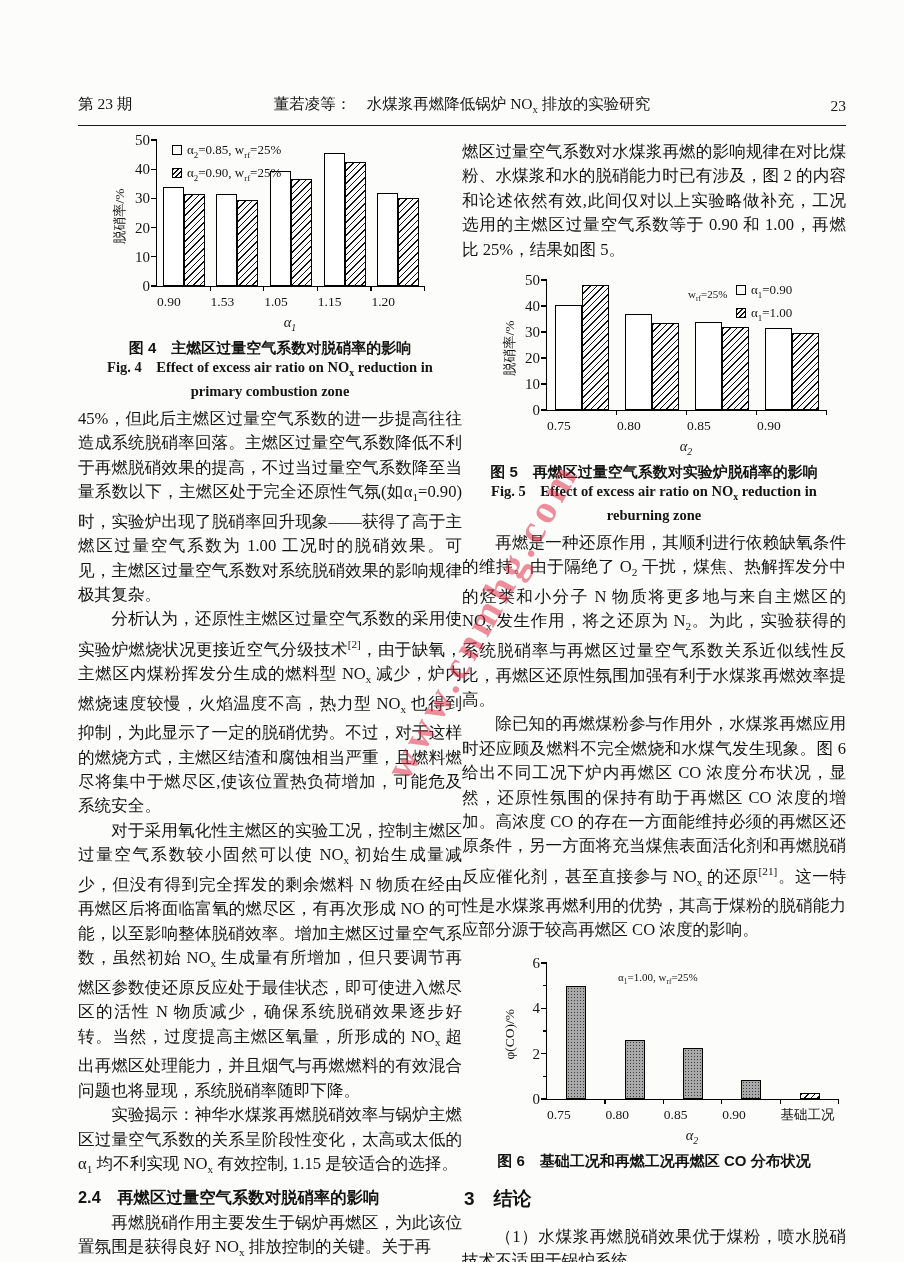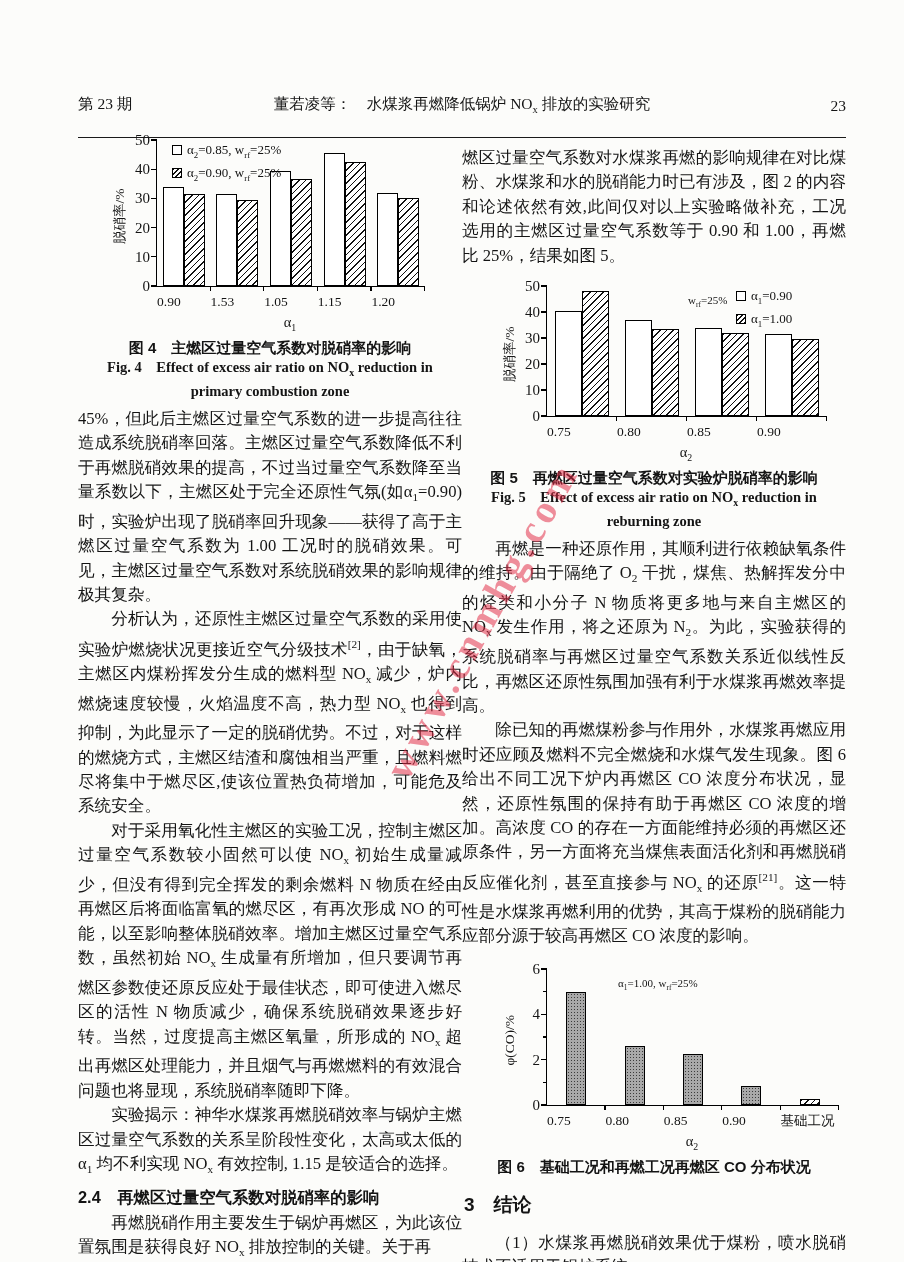--- a/index.html
+++ b/index.html
@@ -1,20 +1,20 @@
 <!DOCTYPE html>
 <html><head>
 <meta charset="utf-8">
 <style>
   html,body{margin:0;padding:0;background:#e8e8e8;}
   .page{position:relative;width:904px;height:1262px;background:#fcfcfa;overflow:hidden;
         font-family:"Liberation Serif",serif;color:#141414;}
   
   .hdr{position:absolute;left:78px;top:94px;width:768px;display:flex;align-items:flex-end;
-       border-bottom:1.6px solid #1a1a1a;padding-bottom:22px;font-size:15.5px;}
+       border-bottom:1.6px solid #1a1a1a;padding-bottom:10px;font-size:15.5px;}
   .hdr-issue{width:130px;}
   .hdr-title{flex:1;text-align:center;}
   .hdr-page{width:130px;text-align:right;}
   
   .col{position:absolute;top:130px;width:384px;font-size:16.6px;line-height:24.4px;
        text-align:justify;text-justify:inter-ideograph;}
   .col-left{left:78px;}
   .col-right{left:462px;}
   .col p{margin:0;text-indent:2em;}
   .col p.noindent{text-indent:0;}
@@ -33,21 +33,21 @@
   .bar{position:absolute;bottom:0;border:1.2px solid #000;box-sizing:border-box;}
   .bar-open{background:#fff;}
   .bar-hatch{background:repeating-linear-gradient(135deg,#111 0 1.2px,#fff 1.2px 4.6px);}
   .bar-dotted{background-color:#a9a9a9;background-image:radial-gradient(#3c3c3c 0.7px,transparent 0.85px);background-size:3px 3px;}
   .ytick{position:absolute;left:-6px;width:6px;height:1.3px;background:#000;}
   .ytick.minor{left:-4px;width:4px;}
   .yticklab{position:absolute;right:100%;margin-right:7px;width:26px;text-align:right;font-size:15px;line-height:16px;}
   .xtick{position:absolute;bottom:-5px;width:1.3px;height:5px;background:#000;}
   .xticklab{position:absolute;top:100%;margin-top:4px;font-size:13.5px;text-align:left;white-space:nowrap;}
   .axis-ylabel{position:absolute;font-size:13.5px;white-space:nowrap;text-align:center;transform:rotate(-90deg);}
-  .axis-xlabel{position:absolute;font-size:14.5px;text-align:center;}
+  .axis-xlabel{position:absolute;font-size:14.5px;font-style:italic;text-align:center;}
   .legend{position:absolute;font-size:13px;line-height:17.5px;white-space:nowrap;}
   .legend-row{display:block;}
   .sw{display:inline-block;width:10px;height:10px;border:1.1px solid #000;margin-right:5px;vertical-align:-1px;box-sizing:border-box;}
   .sw-open{background:#fff;}
   .sw-hatch{background:repeating-linear-gradient(135deg,#111 0 1.1px,#fff 1.1px 3.4px);}
   .note{position:absolute;font-size:11px;white-space:nowrap;}
   
   .watermark{position:absolute;left:482px;top:620px;transform:translate(-50%,-50%) rotate(-61deg);
              font-size:40px;font-weight:bold;letter-spacing:5px;color:rgba(224,38,66,0.52);
              white-space:nowrap;pointer-events:none;z-index:5;font-family:"Liberation Serif",serif;}
@@ -115,21 +115,21 @@
     </figure>
     <p class="noindent">45%，但此后主燃区过量空气系数的进一步提高往往造成系统脱硝率回落。主燃区过量空气系数降低不利于再燃脱硝效果的提高，不过当过量空气系数降至当量系数以下，主燃区处于完全还原性气氛(如α<sub>1</sub>=0.90)时，实验炉出现了脱硝率回升现象——获得了高于主燃区过量空气系数为 1.00 工况时的脱硝效果。可见，主燃区过量空气系数对系统脱硝效果的影响规律极其复杂。</p>
     <p>分析认为，还原性主燃区过量空气系数的采用使实验炉燃烧状况更接近空气分级技术<sup>[2]</sup>，由于缺氧，主燃区内煤粉挥发分生成的燃料型 NO<sub>x</sub> 减少，炉内燃烧速度较慢，火焰温度不高，热力型 NO<sub>x</sub> 也得到抑制，为此显示了一定的脱硝优势。不过，对于这样的燃烧方式，主燃区结渣和腐蚀相当严重，且燃料燃尽将集中于燃尽区,使该位置热负荷增加，可能危及系统安全。</p>
     <p>对于采用氧化性主燃区的实验工况，控制主燃区过量空气系数较小固然可以使 NO<sub>x</sub> 初始生成量减少，但没有得到完全挥发的剩余燃料 N 物质在经由再燃区后将面临富氧的燃尽区，有再次形成 NO 的可能，以至影响整体脱硝效率。增加主燃区过量空气系数，虽然初始 NO<sub>x</sub> 生成量有所增加，但只要调节再燃区参数使还原反应处于最佳状态，即可使进入燃尽区的活性 N 物质减少，确保系统脱硝效果逐步好转。当然，过度提高主燃区氧量，所形成的 NO<sub>x</sub> 超出再燃区处理能力，并且烟气与再燃燃料的有效混合问题也将显现，系统脱硝率随即下降。</p>
     <p>实验揭示：神华水煤浆再燃脱硝效率与锅炉主燃区过量空气系数的关系呈阶段性变化，太高或太低的α<sub>1</sub> 均不利实现 NO<sub>x</sub> 有效控制, 1.15 是较适合的选择。</p>
     <h3 class="h24">2.4　再燃区过量空气系数对脱硝率的影响</h3>
     <p>再燃脱硝作用主要发生于锅炉再燃区，为此该位置氛围是获得良好 NO<sub>x</sub> 排放控制的关键。关于再</p>
   </div>
 
   <div class="col col-right">
-    <p class="noindent" style="margin-top:16px;">燃区过量空气系数对水煤浆再燃的影响规律在对比煤粉、水煤浆和水的脱硝能力时已有涉及，图 2 的内容和论述依然有效,此间仅对以上实验略做补充，工况选用的主燃区过量空气系数等于 0.90 和 1.00，再燃比 25%，结果如图 5。</p>
+    <p class="noindent" style="margin-top:10px;">燃区过量空气系数对水煤浆再燃的影响规律在对比煤粉、水煤浆和水的脱硝能力时已有涉及，图 2 的内容和论述依然有效,此间仅对以上实验略做补充，工况选用的主燃区过量空气系数等于 0.90 和 1.00，再燃比 25%，结果如图 5。</p>
     <figure class="fig" style="margin-top:10px;">
       <div class="chart" id="chart-fig5" style="height:188px;margin-left:2px;">
           <div class="plot" style="left:82px;top:8px;width:280px;height:130px">
             <div class="ytick" style="top:129.4px"></div>
             <div class="yticklab" style="top:122px">0</div>
             <div class="ytick" style="top:103.4px"></div>
             <div class="yticklab" style="top:96px">10</div>
             <div class="ytick" style="top:77.4px"></div>
             <div class="yticklab" style="top:70px">20</div>
             <div class="ytick" style="top:51.4px"></div>

